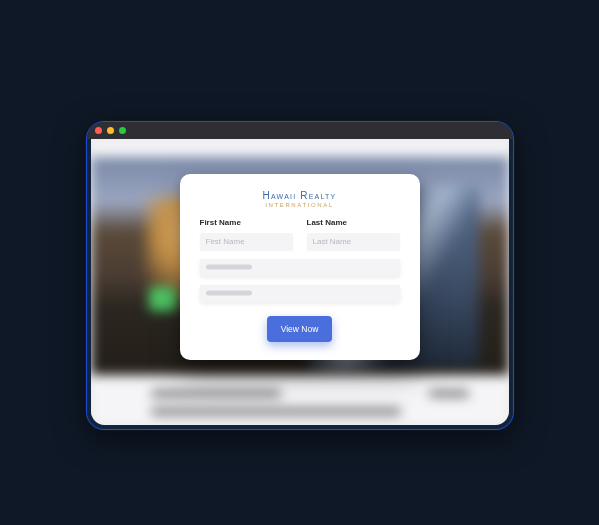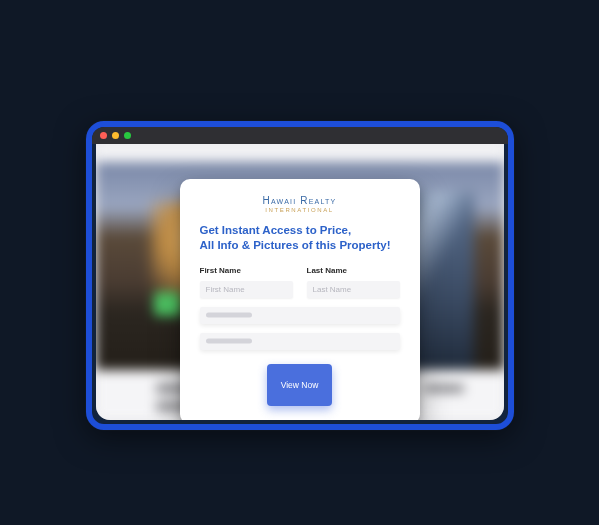--- a/index.html
+++ b/index.html
@@ -10,21 +10,21 @@
     display: flex;
     align-items: center;
     justify-content: center;
   }
   .frame {
     width: 428px;
     height: 309px;
     background: #12233d;
     margin-top: 25px;
     border-radius: 18px;
-    border: 6px solid #1d4ed8;
+    border: 1px solid #1d4ed8;
     box-shadow: 0 0 0 1px rgba(255,255,255,0.02), 0 8px 30px rgba(0,0,0,0.5);
     overflow: hidden;
     position: relative;
   }
   .titlebar {
     height: 17px;
     background: #2f2f33;
     display: flex;
     align-items: center;
     padding-left: 8px;
@@ -157,21 +157,21 @@
     border-radius: 3px;
   }
   .btn {
     display: block;
     margin: 14px auto 0 auto;
     background: #4a6fdd;
     color: #fff;
     border: none;
     font-size: 8.5px;
     font-weight: 500;
-    padding: 16px 14px;
+    padding: 8px 14px;
     border-radius: 4px;
     box-shadow: 0 4px 10px rgba(74,111,221,0.45);
     cursor: pointer;
   }
 </style>
 </head>
 <body>
 
 <div class="frame">
   <div class="titlebar">
@@ -191,24 +191,20 @@
         <div class="bg-bline" style="right:40px; bottom:28px; width:40px;"></div>
       </div>
     </div>
 
     <div class="modal">
       <div class="logo">
         <div class="logo-main">Hawaii Realty</div>
         <div class="logo-sub">International</div>
       </div>
 
-      <div class="headline">
-        <div>Get Instant Access to Price,</div>
-        <div>All Info &amp; Pictures of this Property!</div>
-      </div>
 
       <div class="row">
         <div class="field">
           <label class="label">First Name</label>
           <input class="input" placeholder="First Name" style="">
         </div>
         <div class="field">
           <label class="label">Last Name</label>
           <input class="input" placeholder="Last Name" style="">
         </div>

